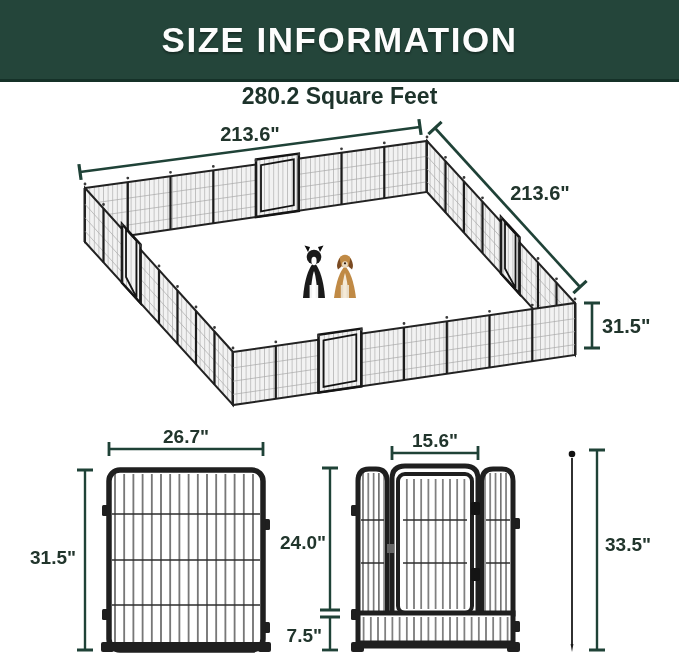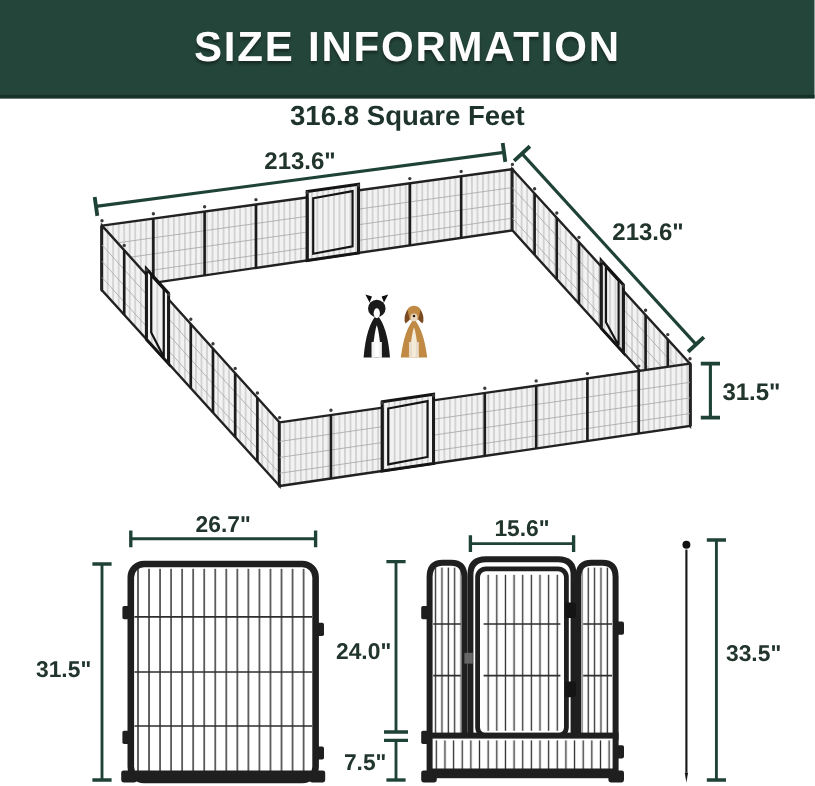--- a/index.html
+++ b/index.html
@@ -203,15 +203,15 @@
       <line class="dimline" x1="597" y1="450" x2="597" y2="650" stroke-width="2.4"></line>
       <path class="dimline" d="M589,450 L605,450 M589,650 L605,650" stroke-width="2.8"></path>
       <text class="dim" x="605" y="551" text-anchor="start">33.5"</text>
     </g>
   </g>
 </svg>
 
 <div class="header">
   <h1>SIZE INFORMATION</h1>
 </div>
-<div class="subtitle">316.8 Square Feet</div>
+<div class="subtitle">280.2 Square Feet</div>
 
 </div>
 
 </body></html>

